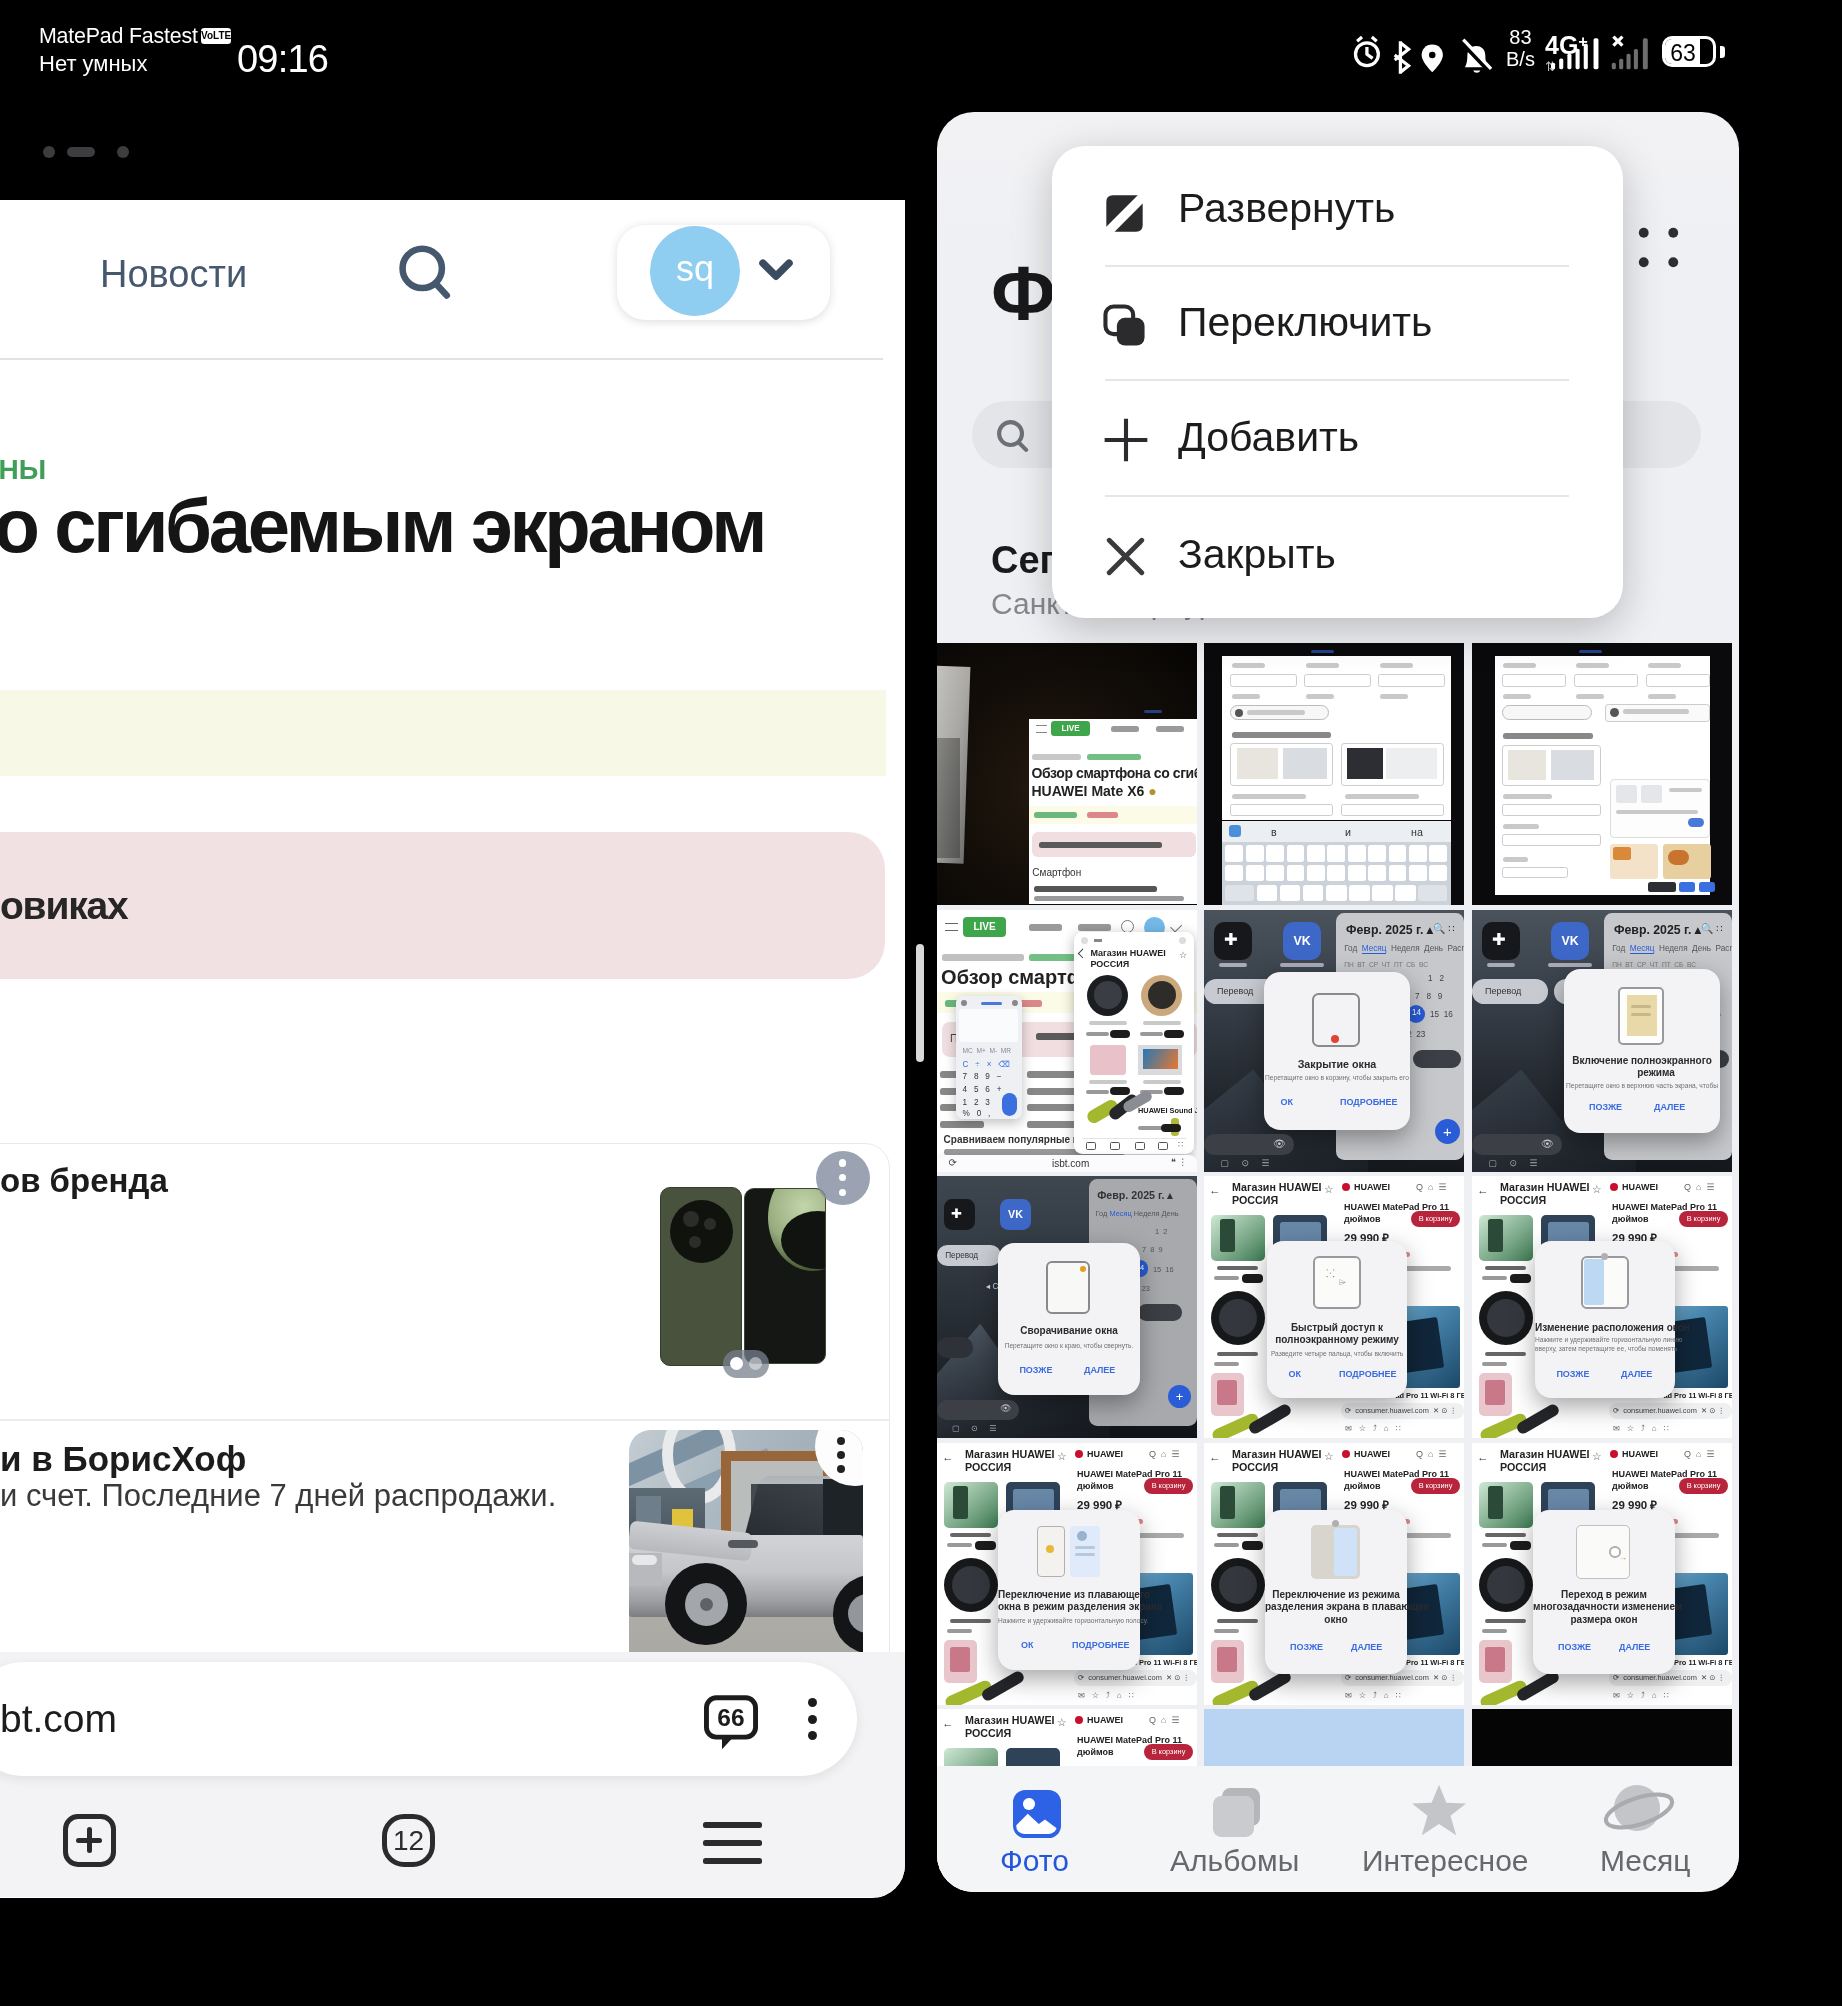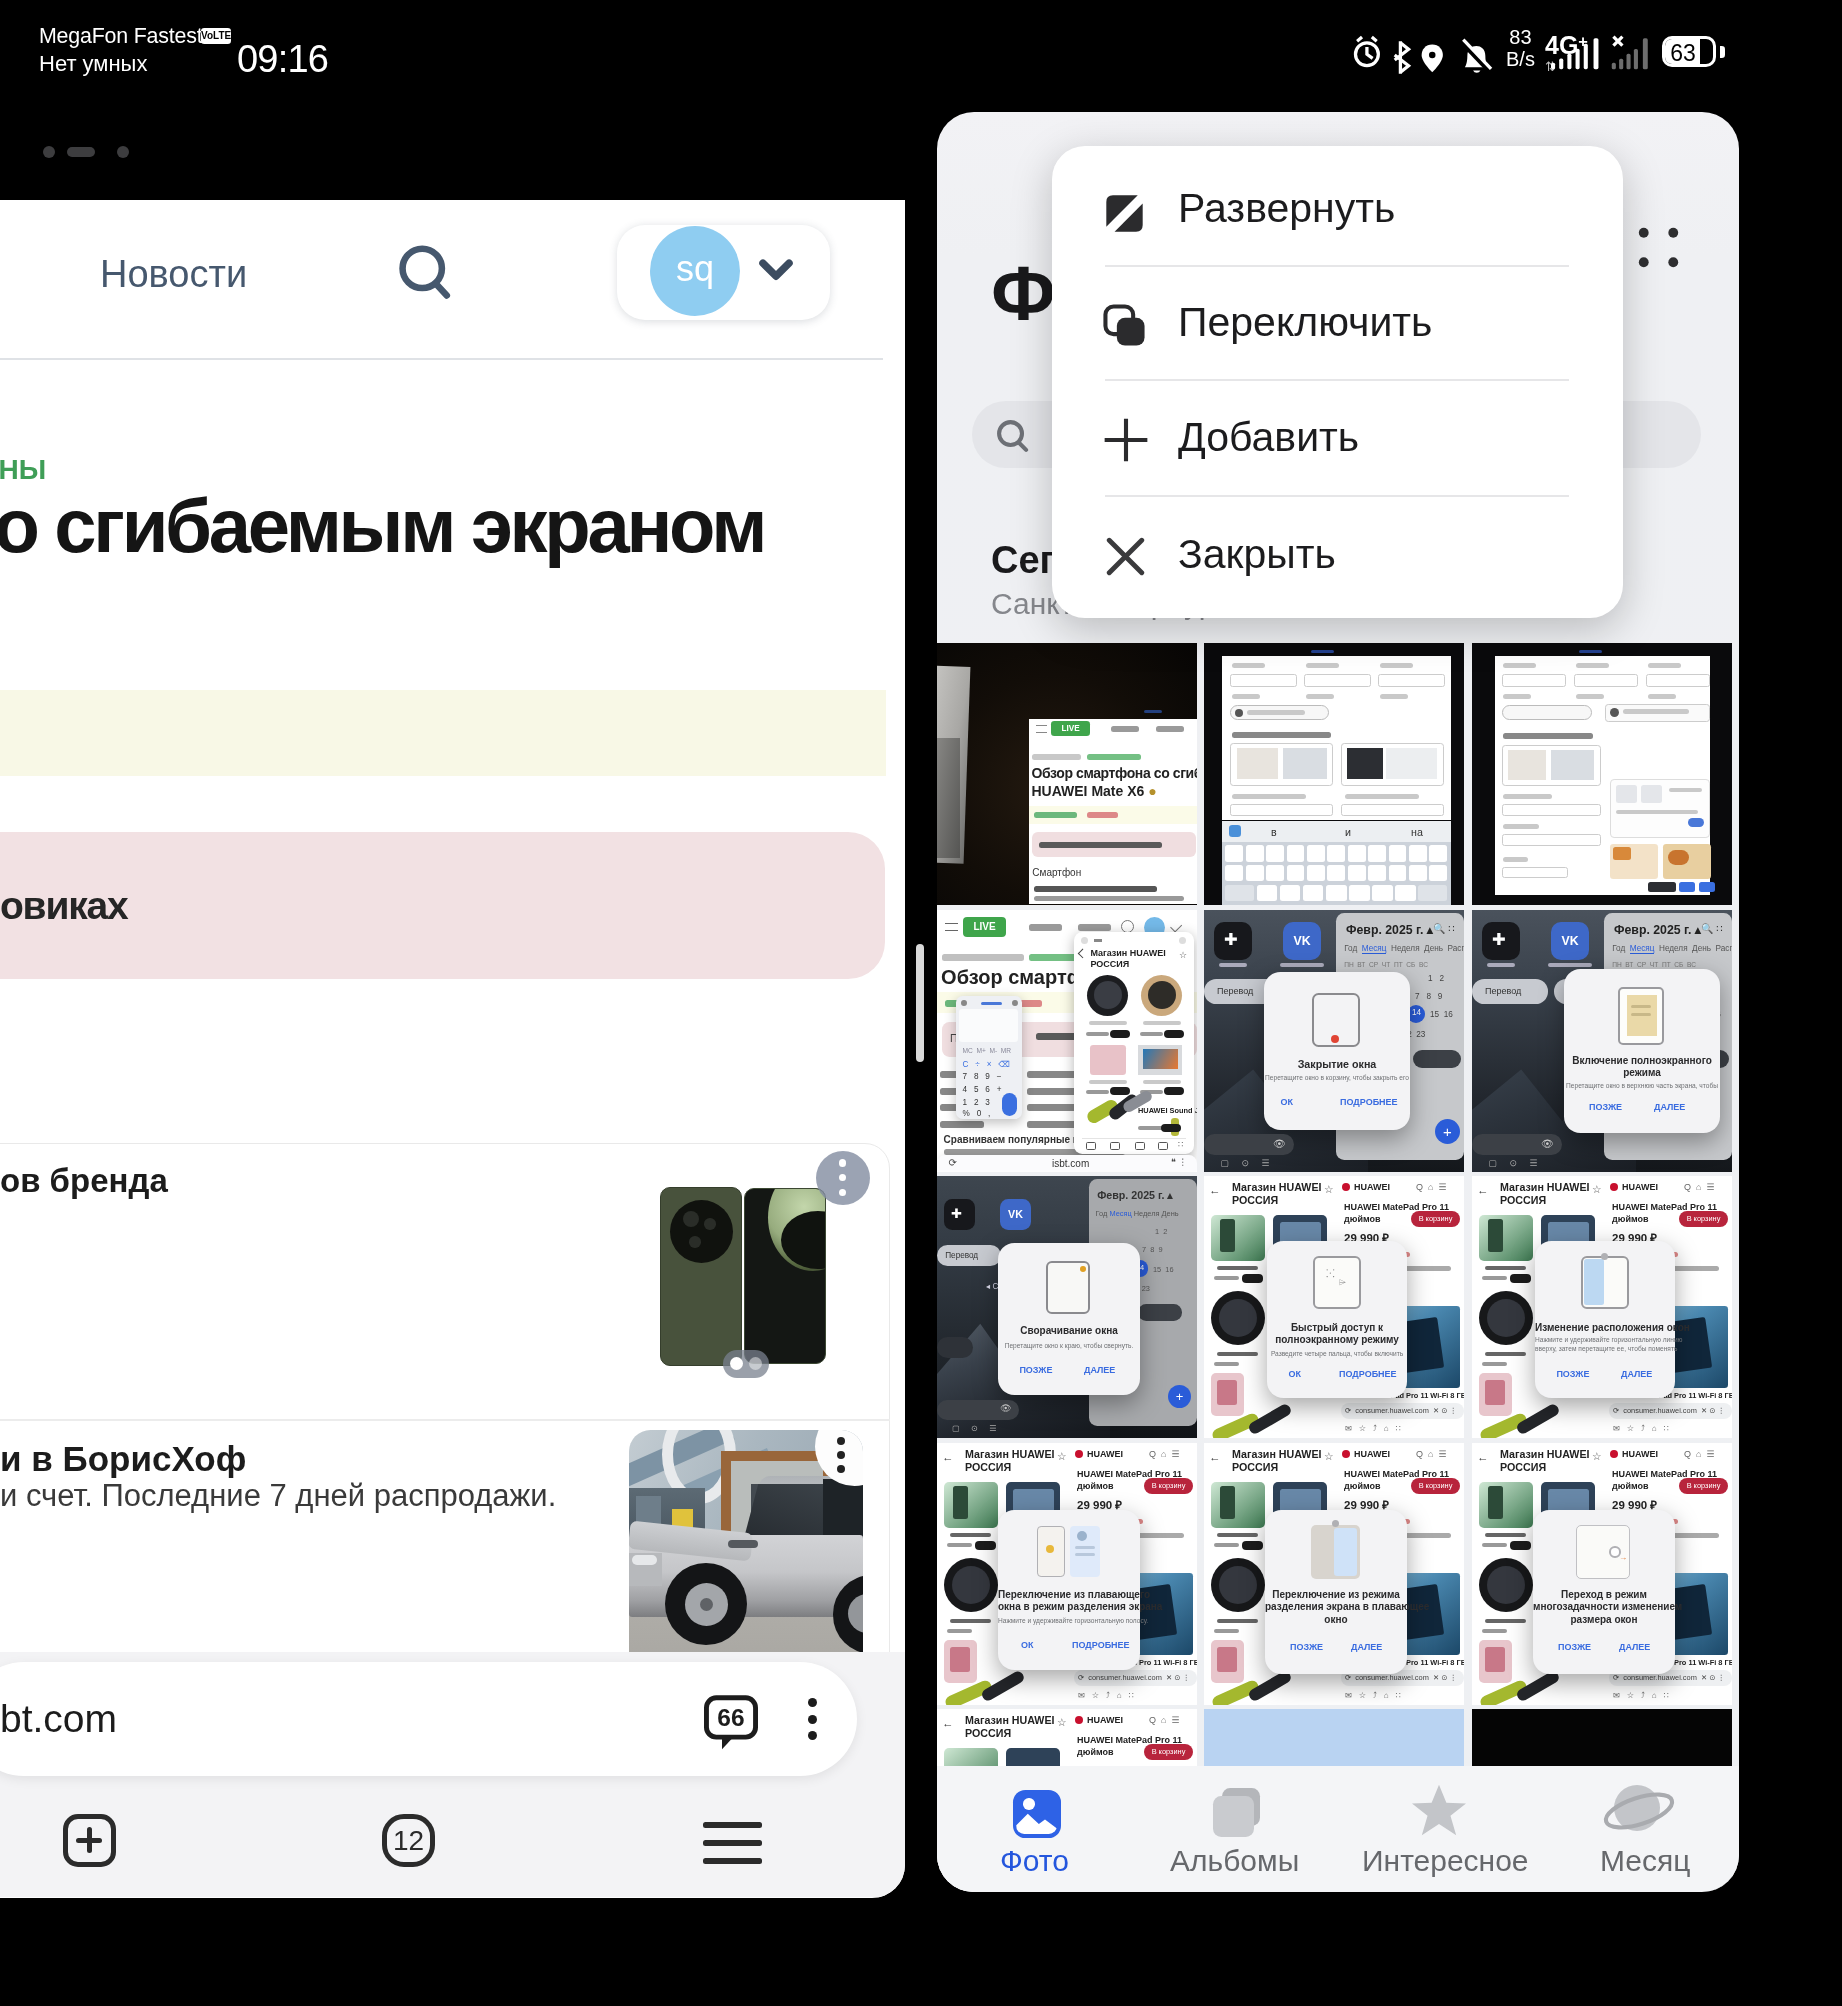--- a/index.html
+++ b/index.html
@@ -11,21 +11,21 @@
 .bar{position:absolute;background:#c9c9c9;border-radius:2.5px;}
 .tpop{position:absolute;background:#f3f3f5;border-radius:16.4px;box-shadow:0 8.2px 25px rgba(0,0,0,.35);}
 .tt{position:absolute;font-weight:bold;color:#2a2a2c;text-align:center;}
 .td{position:absolute;color:#6f7174;text-align:center;}
 .tb{position:absolute;color:#3a6ce0;font-weight:bold;text-align:center;}
 </style>
 </head>
 <body>
 <div id="stage">
 
-<div class="a txt" style="left:39px;top:24px;color:#fff;font-size:21.4px;letter-spacing:-0.2px;">MegaFon Fastest</div>
+<div class="a txt" style="left:39px;top:24px;color:#fff;font-size:21.4px;letter-spacing:-0.2px;">MatePad Fastest</div>
 
 <div class="a" style="left:201px;top:28px;width:30px;height:15.6px;background:#fff;border-radius:3.3px;color:#000;font-size:10px;font-weight:bold;text-align:center;line-height:15.6px;">VoLTE</div>
 
 <div class="a txt" style="left:39px;top:51px;color:#fff;font-size:22px;">Нет умных</div>
 
 <div class="a txt" style="left:237px;top:38px;color:#fff;font-size:38px;font-weight:500;letter-spacing:-0.8px;">09:16</div>
 
 <div class="a" style="left:1349px;top:33px;">
 <svg width="387" height="49" viewBox="0 0 470 60">
 
@@ -555,21 +555,21 @@
       <div class="a txt" style="left:53px;top:117px;font-size:8.2px;color:#444;">21&nbsp; 22&nbsp; 23</div>
       <div class="a" style="left:77px;top:137px;width:48px;height:18px;background:#3c4046;border-radius:9px;"></div>
     </div>
 
     <div class="tpop" style="left:92px;top:59px;width:156px;height:164px;">
       <div class="a" style="left:54px;top:18px;width:46px;height:58px;border:2.5px solid #9a9a9e;border-radius:5px;background:#fdfdfb;"></div>
       <div class="a" style="left:63px;top:26px;width:30px;height:41px;background:#ead9a8;"></div>
       <div class="bar" style="left:67px;top:36px;width:20px;height:3.3px;background:#c8b888;"></div>
       <div class="bar" style="left:67px;top:44px;width:20px;height:3.3px;background:#c8b888;"></div>
       <div class="tt txt" style="left:0;top:86px;width:156px;font-size:10px;">Включение полноэкранного</div>
-      <div class="tt txt" style="left:0;top:98px;width:156px;font-size:10px;">режима</div>
+      <div class="tt txt" style="left:14px;top:98px;width:156px;font-size:10px;">режима</div>
       <div class="td txt" style="left:0;top:113px;width:156px;font-size:6.6px;">Перетащите окно в верхнюю часть экрана, чтобы</div>
       <div class="tb txt" style="left:25px;top:133px;font-size:9px;">ПОЗЖЕ</div>
       <div class="tb txt" style="left:90px;top:133px;font-size:9px;">ДАЛЕЕ</div>
     </div>
     <div class="a" style="left:0px;top:224px;width:90px;height:21.4px;background:#3c4046;border-radius:10.7px;"></div>
     <div class="a txt" style="left:69px;top:228px;font-size:10px;color:#ccc;">👁</div>
     <div class="a txt" style="left:16.4px;top:248px;font-size:9px;color:#aaa;">▢&nbsp; &nbsp; &nbsp;⊙&nbsp; &nbsp; &nbsp;☰</div>
   </div>
 
   <div class="cell" style="left:0px;top:1064px;background:linear-gradient(180deg,#3e464f 0%,#323a43 30%,#20252b 70%,#101317 100%);">

